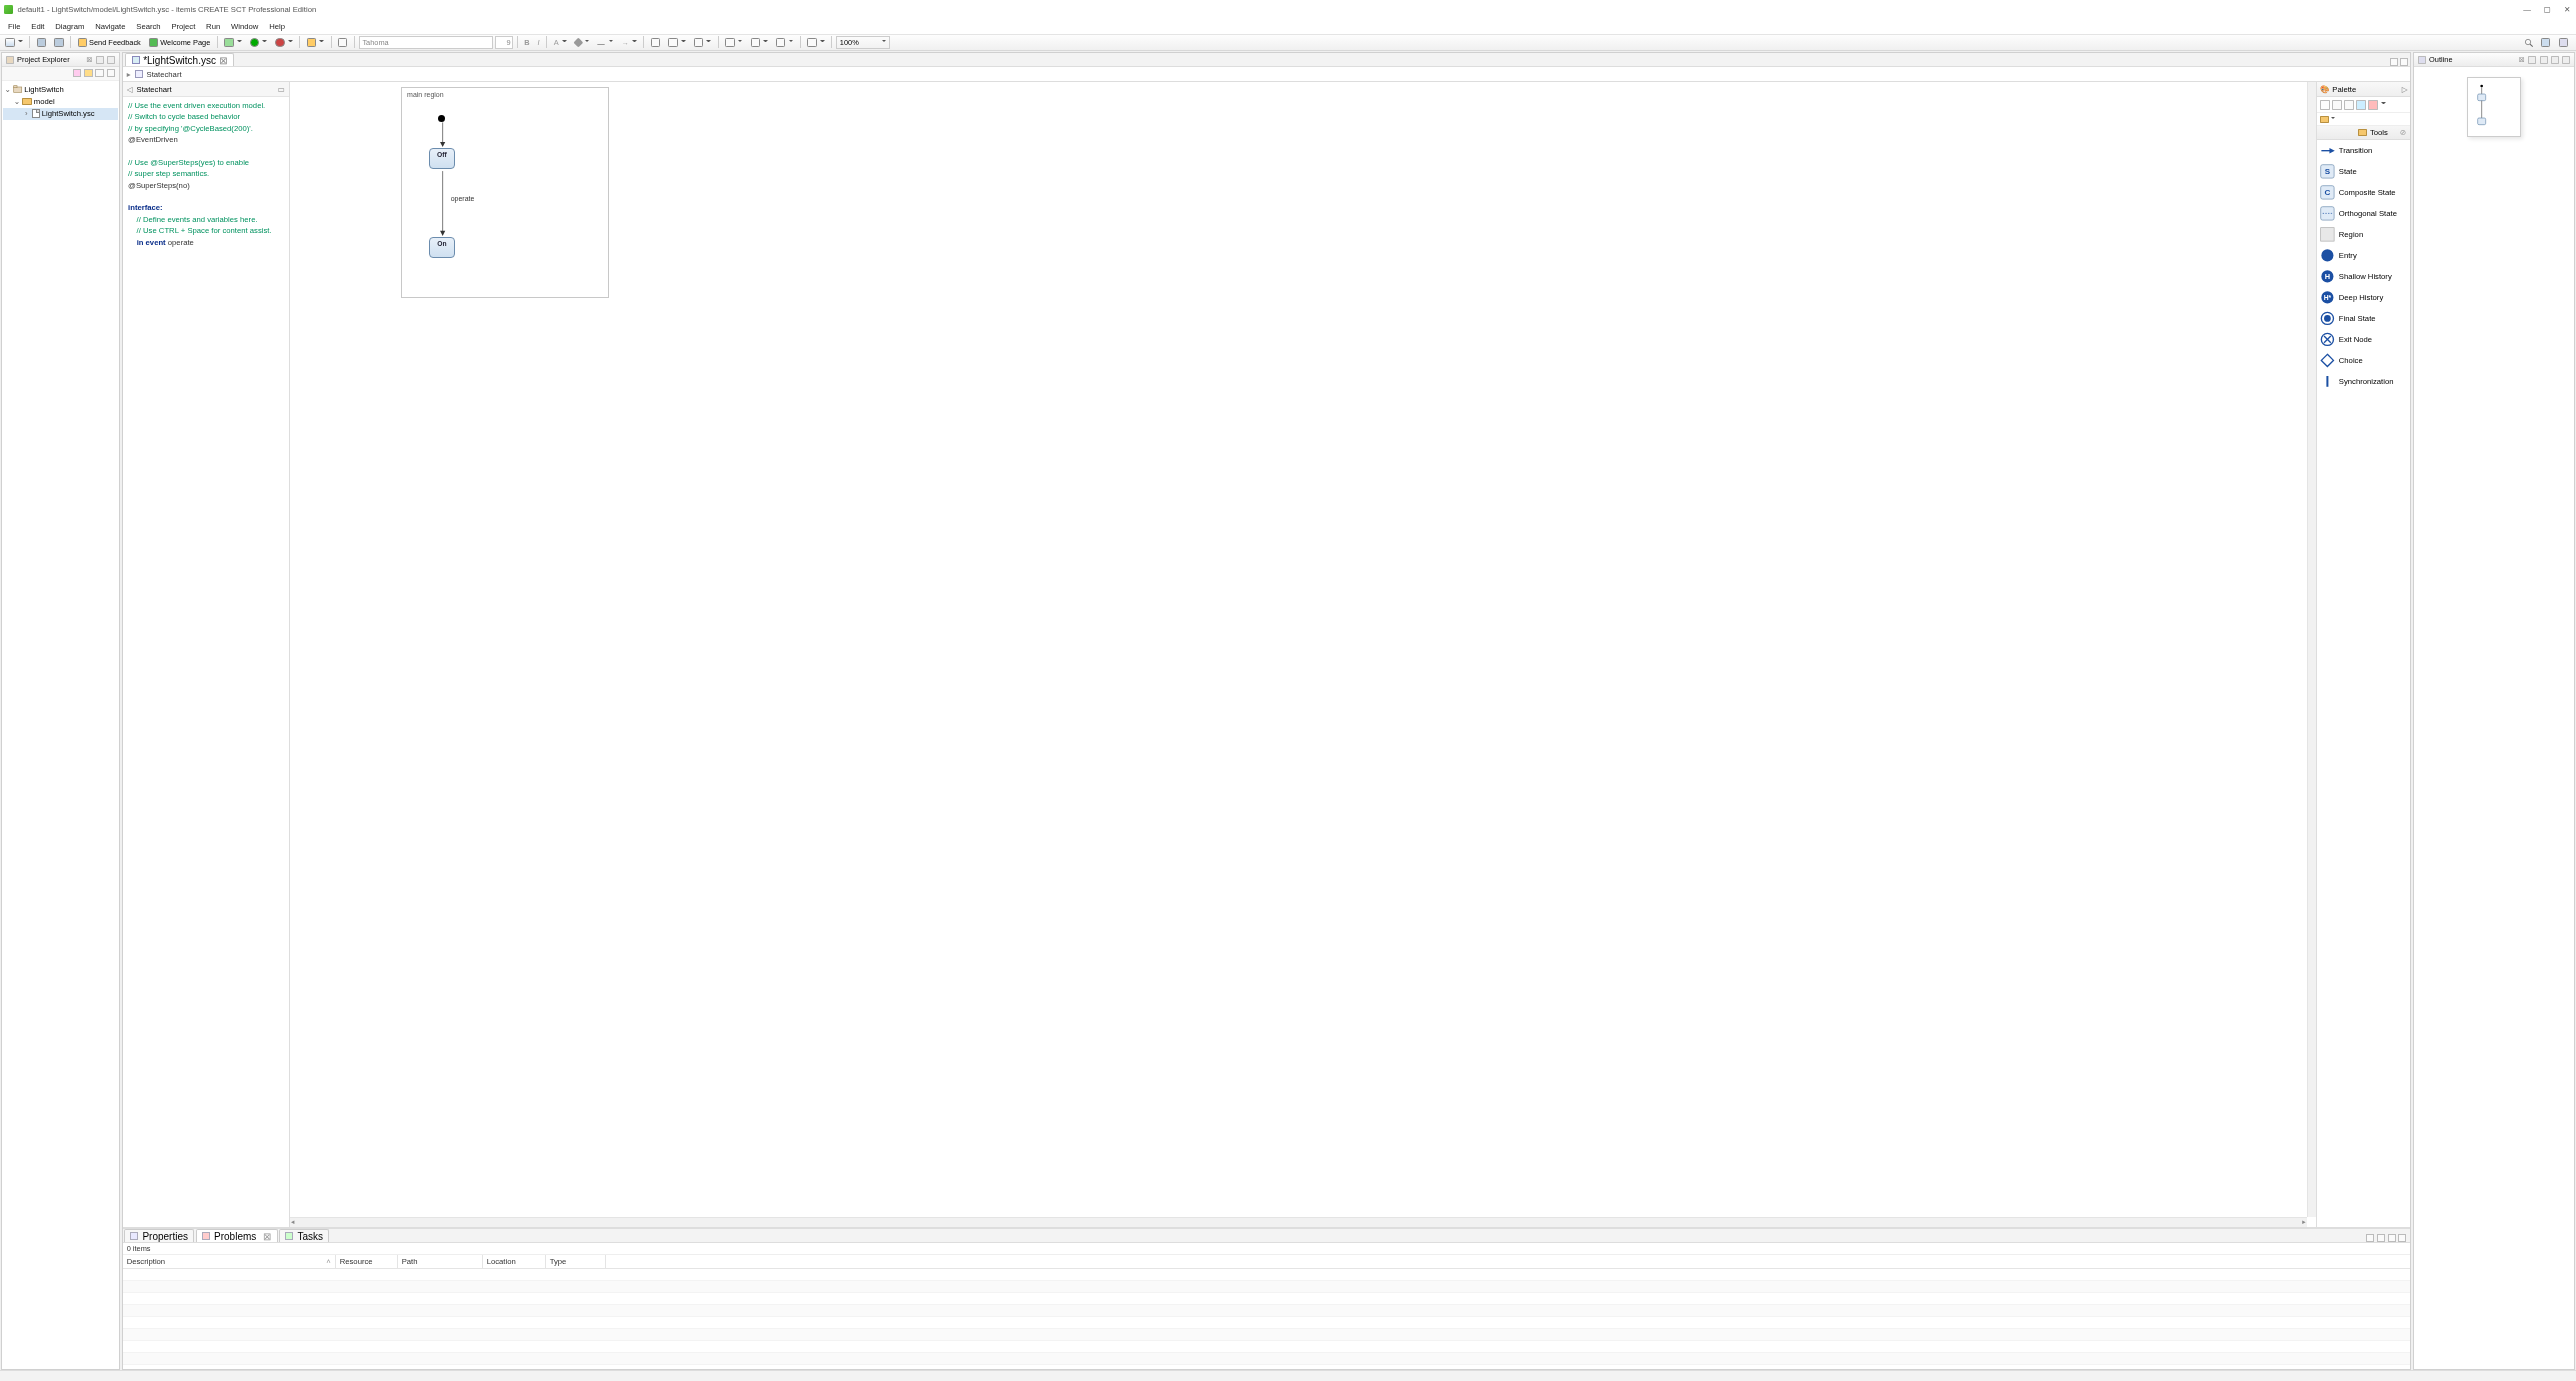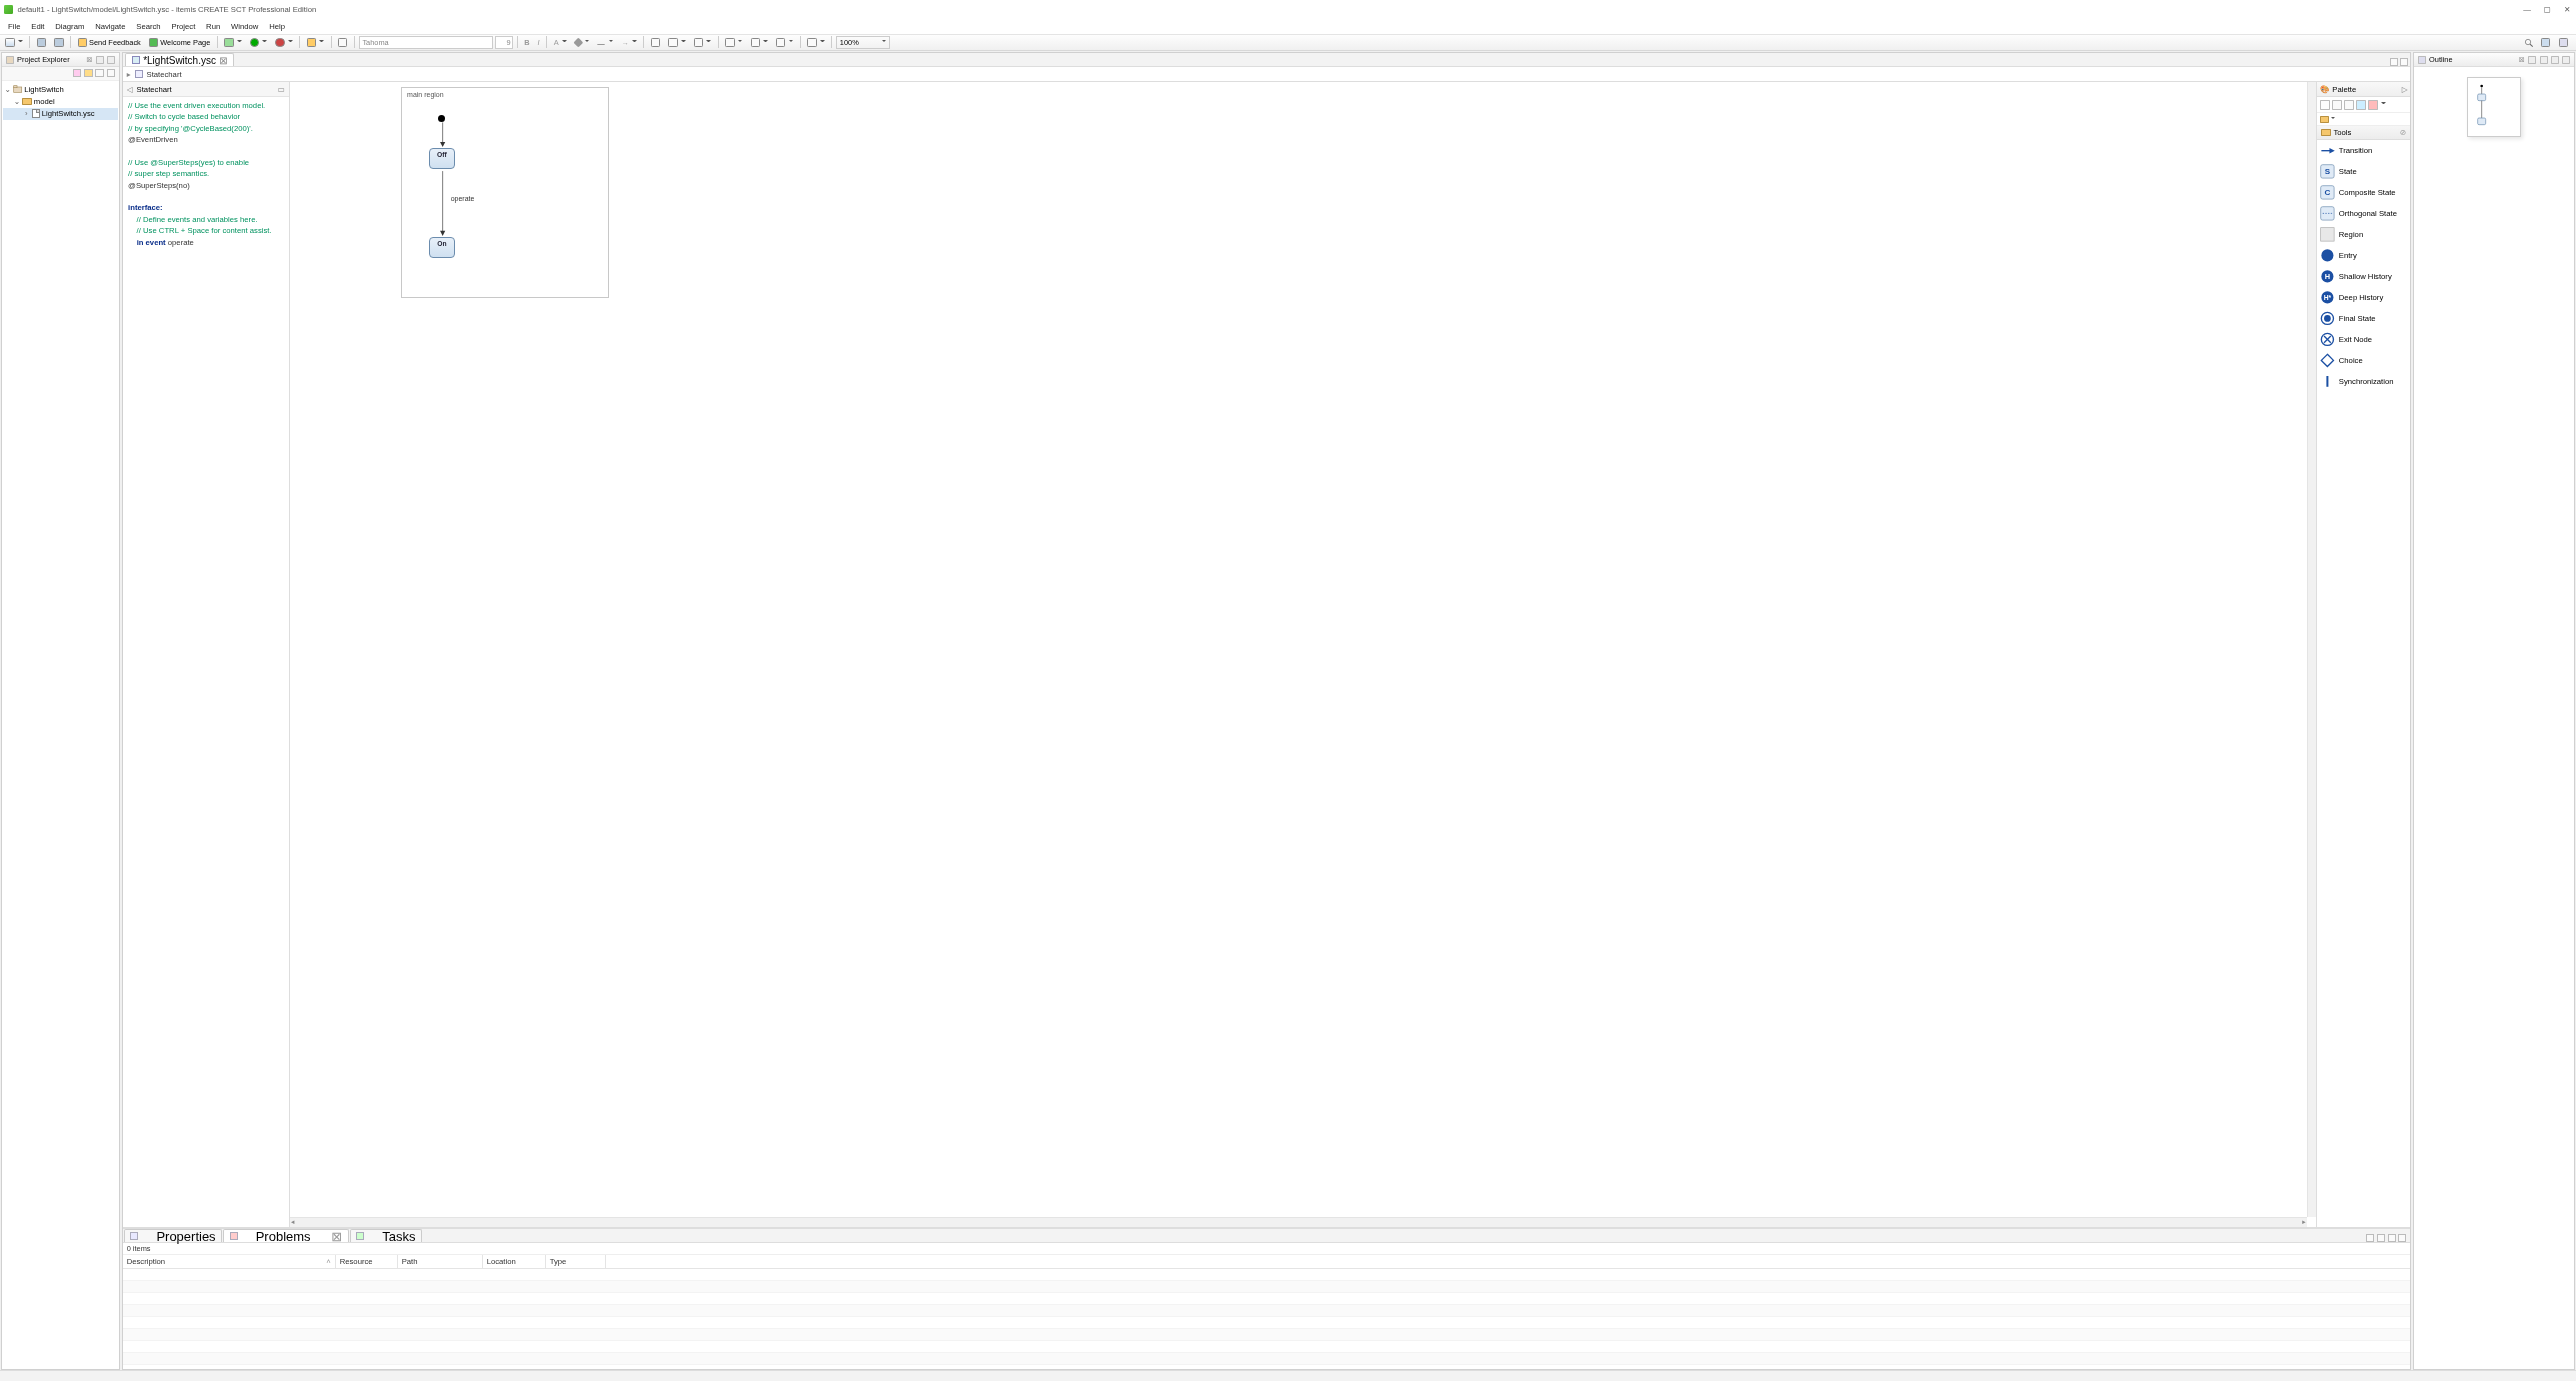--- a/index.html
+++ b/index.html
@@ -78,28 +78,28 @@
 .initial-dot { position: absolute; width: 7.4px; height: 7.4px; background: #000; border-radius: 50%; }
 .state-box { position: absolute; width: 25.5px; height: 21.5px; background: linear-gradient(#e8f0f9,#cfe0f0); border: 0.7px solid #6b8cad; border-radius: 4px; display: flex; align-items: flex-start; justify-content: center; padding-top: 2px; font-size: 6.7px; font-weight: bold; color: #223; }
 .trans-label { position: absolute; font-size: 7px; color: #333; }
 
 
 .palette { width: 94px; border-left: 0.7px solid #ddd; background: #fff; display: flex; flex-direction: column; }
 .pal-header { height: 14.8px; background: linear-gradient(#f8f8f8,#efefef); border-bottom: 0.7px solid #ddd; display: flex; align-items: center; padding: 0 2.7px; font-size: 7.7px; gap: 2.7px; justify-content: space-between;}
 .pal-toolbar { height: 16px; border-bottom: 0.7px solid #eee; display: flex; align-items: center; gap: 2px; padding: 0 2.7px; }
 .pal-toolbar .pic { width: 10px; height: 10px; border: 0.7px solid #bbb; border-radius: 0.7px; background:#fafafa; }
 .pal-folder-row { height: 13.4px; border-bottom: 0.7px solid #eee; display: flex; align-items: center; padding: 0 2.7px; }
-.pal-section { height: 13.4px; background: linear-gradient(#f6f6f6,#ececec); border-bottom: 0.7px solid #ddd; display: flex; align-items: center; padding: 0 4px; font-size: 7.7px; gap: 18px; justify-content: space-between;}
+.pal-section { height: 13.4px; background: linear-gradient(#f6f6f6,#ececec); border-bottom: 0.7px solid #ddd; display: flex; align-items: center; padding: 0 4px; font-size: 7.7px; gap: 12px; justify-content: flex-end;}
 .pal-item { height: 21px; display: flex; align-items: center; padding: 0 2.7px; font-size: 7.7px; gap: 4px; }
 .pal-ic { width: 14.8px; height: 14.8px; display: flex; align-items: center; justify-content: center; }
 
 
 .bottom-area { height: 141px; display: flex; flex-direction: column; border-top: 0.7px solid #ddd; }
 .bottom-tabs { height: 14.8px; background: #f3f3f3; display: flex; align-items: flex-end; border-bottom: 0.7px solid #ddd; }
-.btab { height: 13.4px; border: 0.7px solid #ccc; border-bottom: none; background: #f7f7f7; padding: 0 5.4px; font-size: 13px; display: flex; align-items: center; gap: 18px; border-radius: 2px 2px 0 0; margin-left: 1.3px;}
+.btab { height: 13.4px; border: 0.7px solid #ccc; border-bottom: none; background: #f7f7f7; padding: 0 5.4px; font-size: 10px; display: flex; align-items: center; gap: 4px; border-radius: 2px 2px 0 0; margin-left: 1.3px;}
 .btab.active { background: #fff; }
 .btab-ic { width: 8px; height: 8px; background: #e8e8ff; border: 0.7px solid #aab; }
 .btab-controls { margin-left: auto; display: flex; gap: 2.7px; padding-right: 4px;}
 .btab-controls .tc { width: 8px; height: 8px; border: 0.7px solid #bbb; background: #fafafa; }
 .items-bar { height: 12px; font-size: 7.4px; padding: 0.7px 4px; color: #333; border-bottom: 0.7px solid #eee; }
 .cols { height: 13.4px; display: flex; font-size: 7.7px; color: #333; border-bottom: 0.7px solid #e4e4e4; }
 .cols .col { padding: 1.3px 4px; border-right: 0.7px solid #e4e4e4; display: flex; align-items: center; }
 .cols .col.description { width: 213px; justify-content: space-between; }
 .cols .col.resource { width: 62px; }
 .cols .col.path { width: 85px; }

